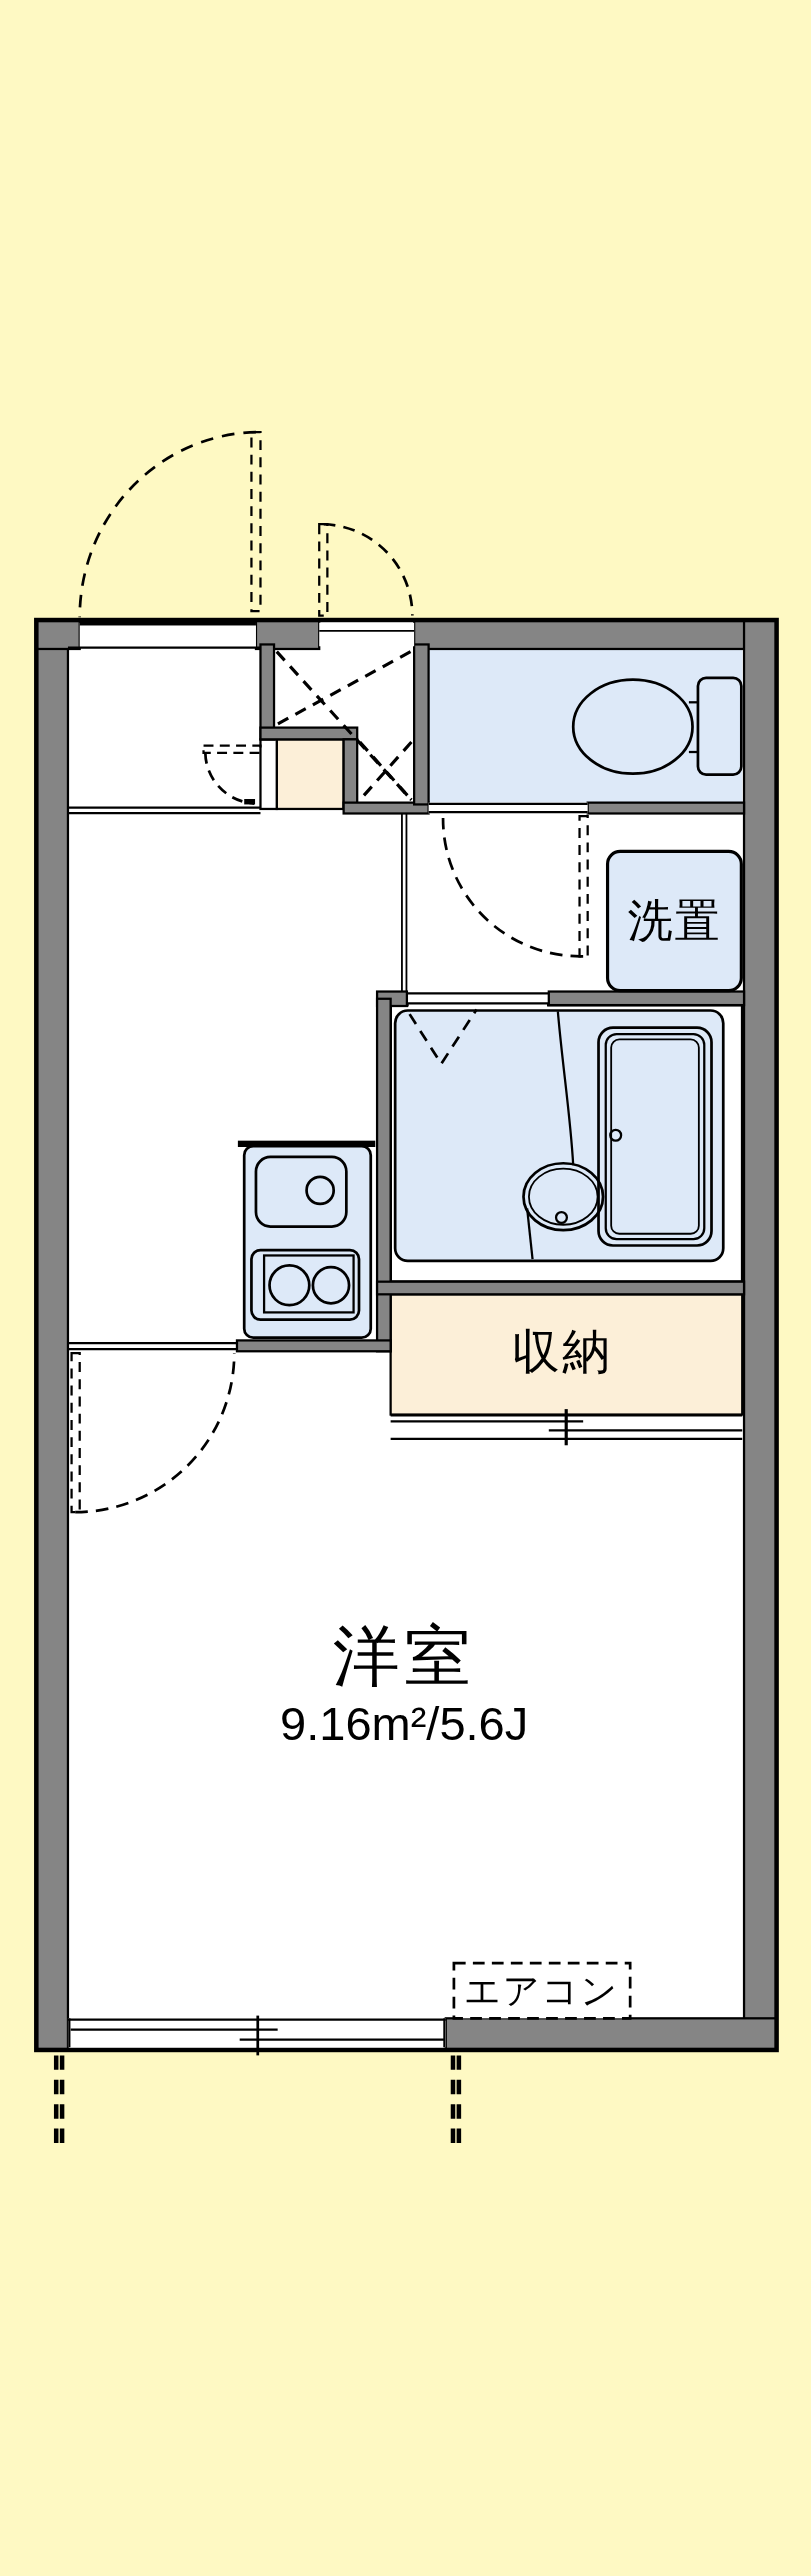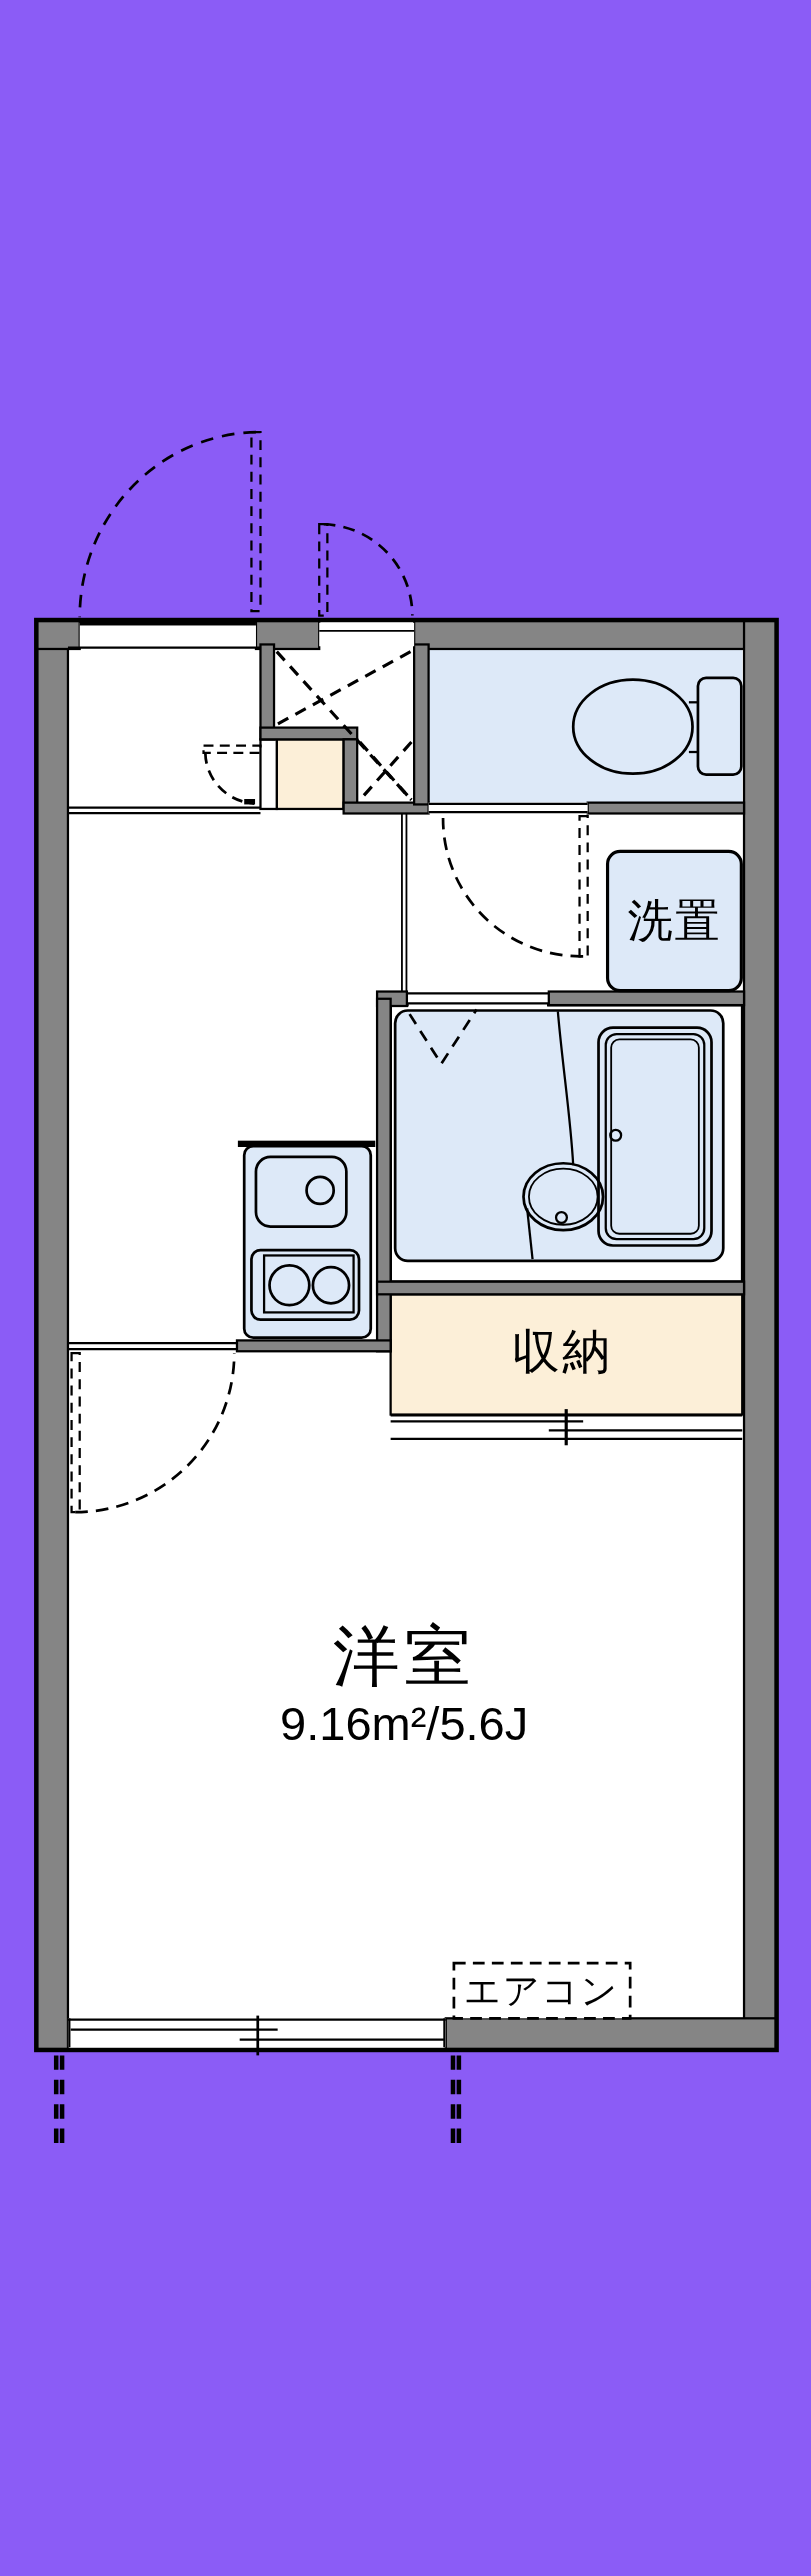--- a/index.html
+++ b/index.html
@@ -1,19 +1,19 @@
 <!DOCTYPE html>
 <html style="font-size:14.5px"><head>
 <meta charset="utf-8">
 <style>
   html,body{margin:0;padding:0;background:#ffffff;}
   .stage{
     position:relative;
     width:812px;height:2576px;
-    background:#8b5cf6;
+    background:#fef9c3;
     font-family:"Liberation Sans", sans-serif;
   }
   svg{position:absolute;left:0;top:0;}
   text{
     font-family:"Liberation Sans","DejaVu Sans",sans-serif;
     fill:#000000;
   }
 </style>
 </head>
 <body>

